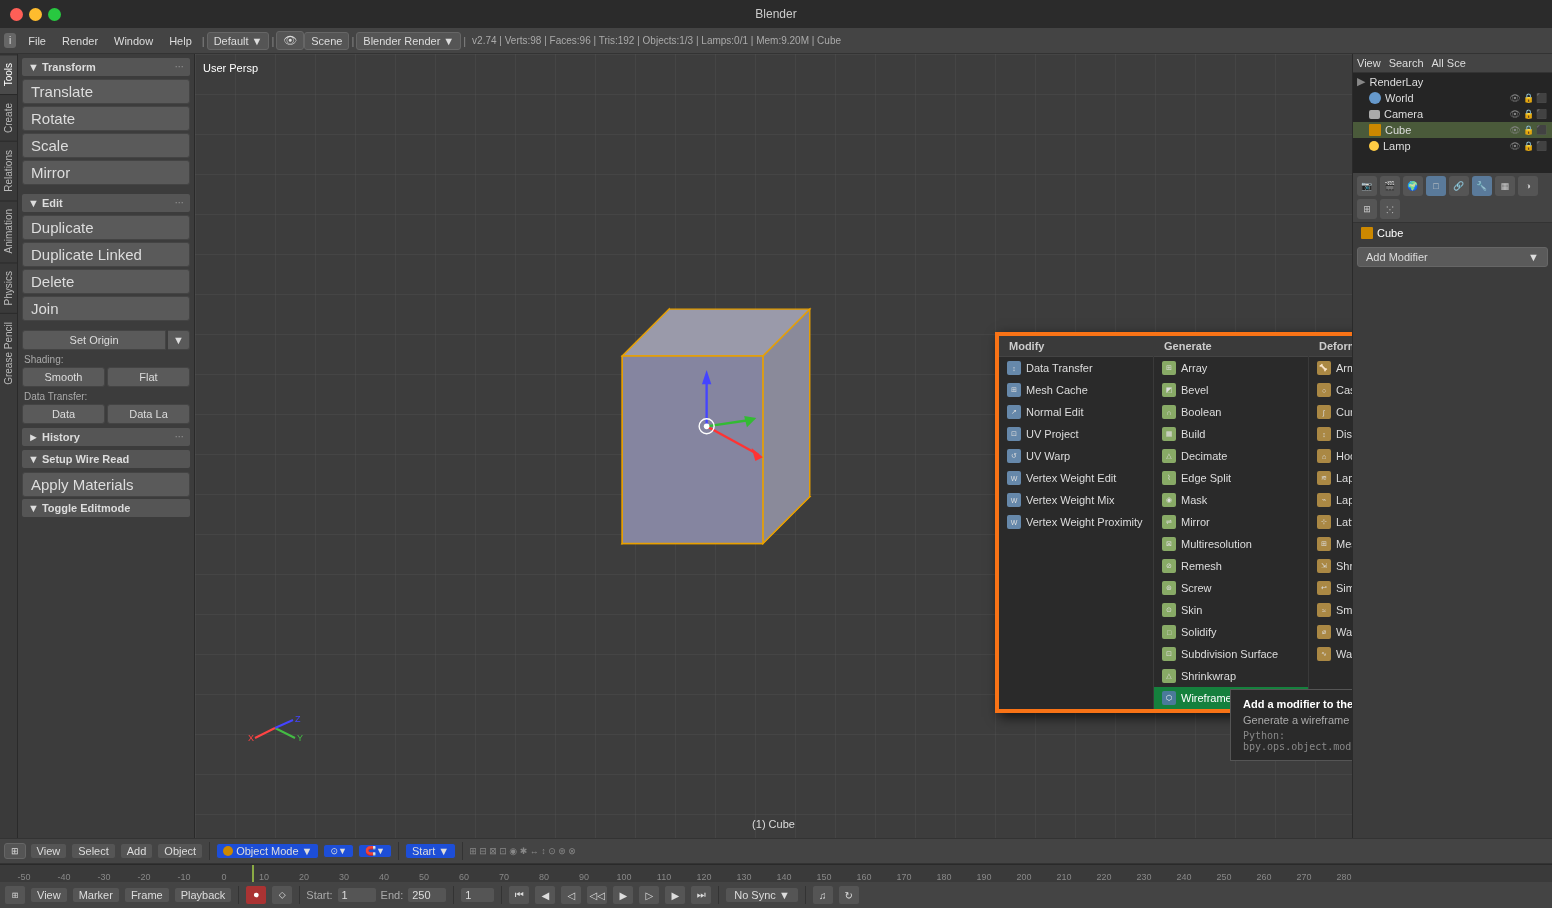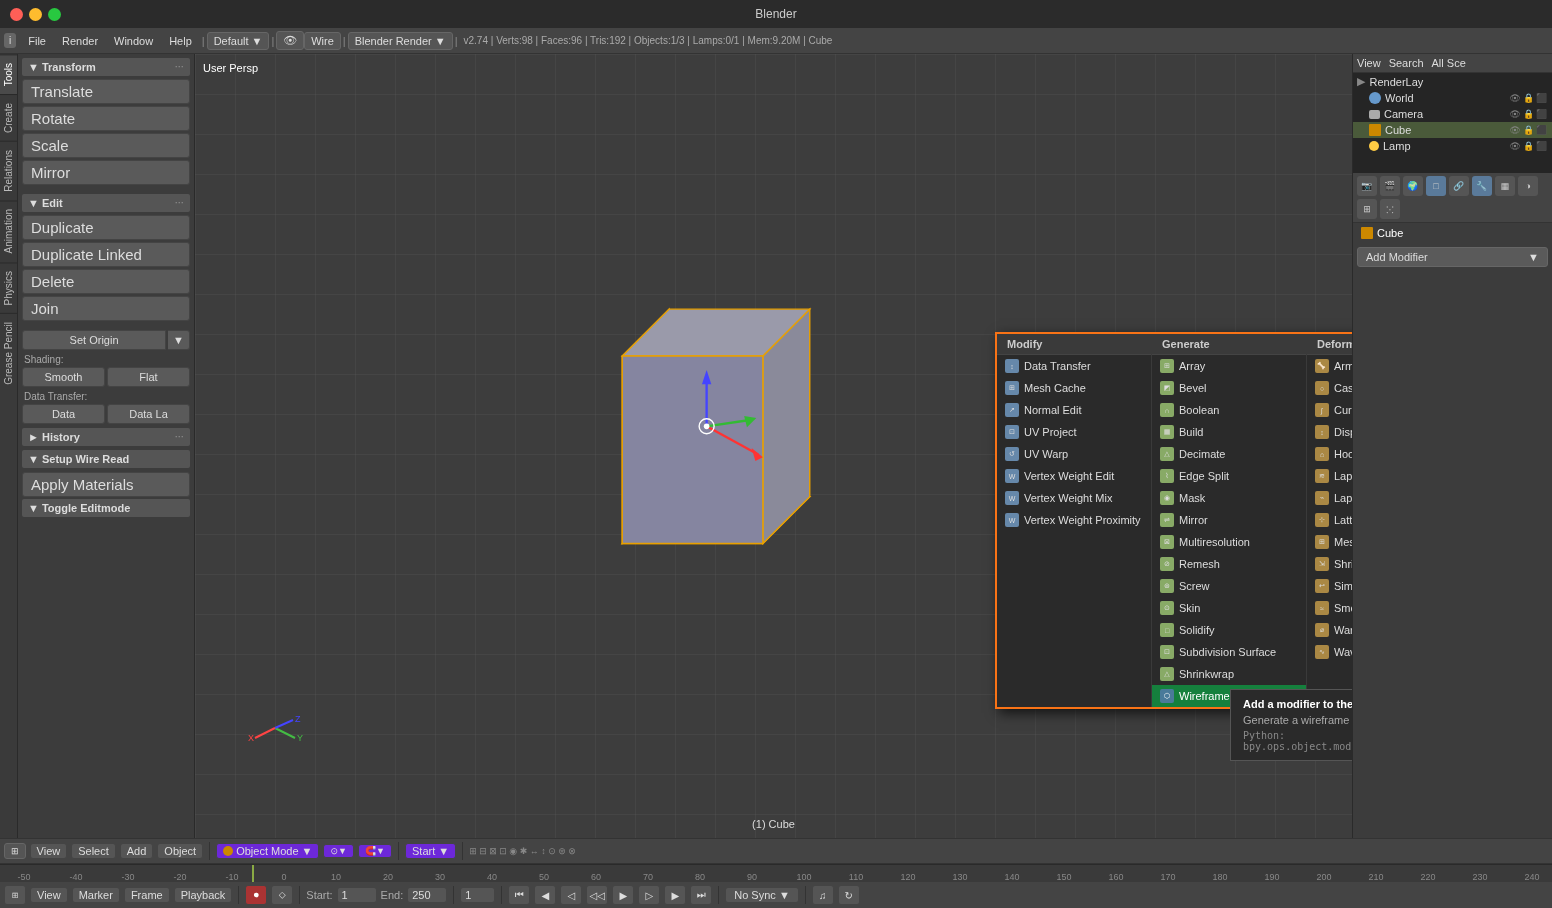--- a/index.html
+++ b/index.html
@@ -275,21 +275,21 @@
 
     
     #modifier-dropdown {
       position: absolute;
       top: 278px;
       left: 800px;
       z-index: 100;
       display: flex;
       gap: 0;
       background: #2a2a2a;
-      border: 2px solid #f97316;
+      border: 4px solid #f97316;
       box-shadow: 4px 4px 12px rgba(0,0,0,0.7);
     }
     .dd-col {
       min-width: 155px;
       border-right: 1px solid #3a3a3a;
     }
     .dd-col:last-child { border-right: none; }
     .dd-header {
       background: #3a3a3a;
       padding: 4px 10px;
@@ -356,21 +356,21 @@
     .bottom-btn {
       background: #555;
       border: 1px solid #444;
       border-radius: 3px;
       padding: 1px 6px;
       color: #ddd;
       cursor: pointer;
       font-size: 11px;
     }
     .bottom-dropdown {
-      background: #6d28d9;
+      background: #1d4ed8;
       border: 1px solid #444;
       border-radius: 3px;
       padding: 1px 6px;
       color: #ddd;
       cursor: pointer;
       font-size: 11px;
       display: flex;
       align-items: center;
       gap: 3px;
     }
@@ -388,21 +388,21 @@
       flex: 1;
       background: #3a3a3a;
       position: relative;
       overflow: hidden;
     }
     .tl-numbers {
       display: flex;
       align-items: flex-end;
       height: 100%;
       padding: 0 4px;
-      gap: 12px;
+      gap: 0;
     }
     .tl-num {
       font-size: 9px;
       color: #888;
       min-width: 40px;
       text-align: center;
     }
     .tl-playhead {
       position: absolute;
       left: 252px;
@@ -476,21 +476,21 @@
   <span class="menu-item">Window</span>
   <span class="menu-item">Help</span>
   <span class="pipe">|</span>
   <div class="menubar-btn">
     <span>Default</span>
     <span>▼</span>
   </div>
   <span class="pipe">|</span>
   <div class="menubar-btn">👁</div>
   <div class="menubar-btn">
-    <span>Wire</span>
+    <span>Scene</span>
   </div>
   <span class="pipe">|</span>
   <div class="menubar-btn">
     <span>Blender Render</span>
     <span>▼</span>
   </div>
   <span class="pipe">|</span>
   <span style="color:#aaa;font-size:10px;margin-left:4px;">v2.74 | Verts:98 | Faces:96 | Tris:192 | Objects:1/3 | Lamps:0/1 | Mem:9.20M | Cube</span>
 </div>
 

